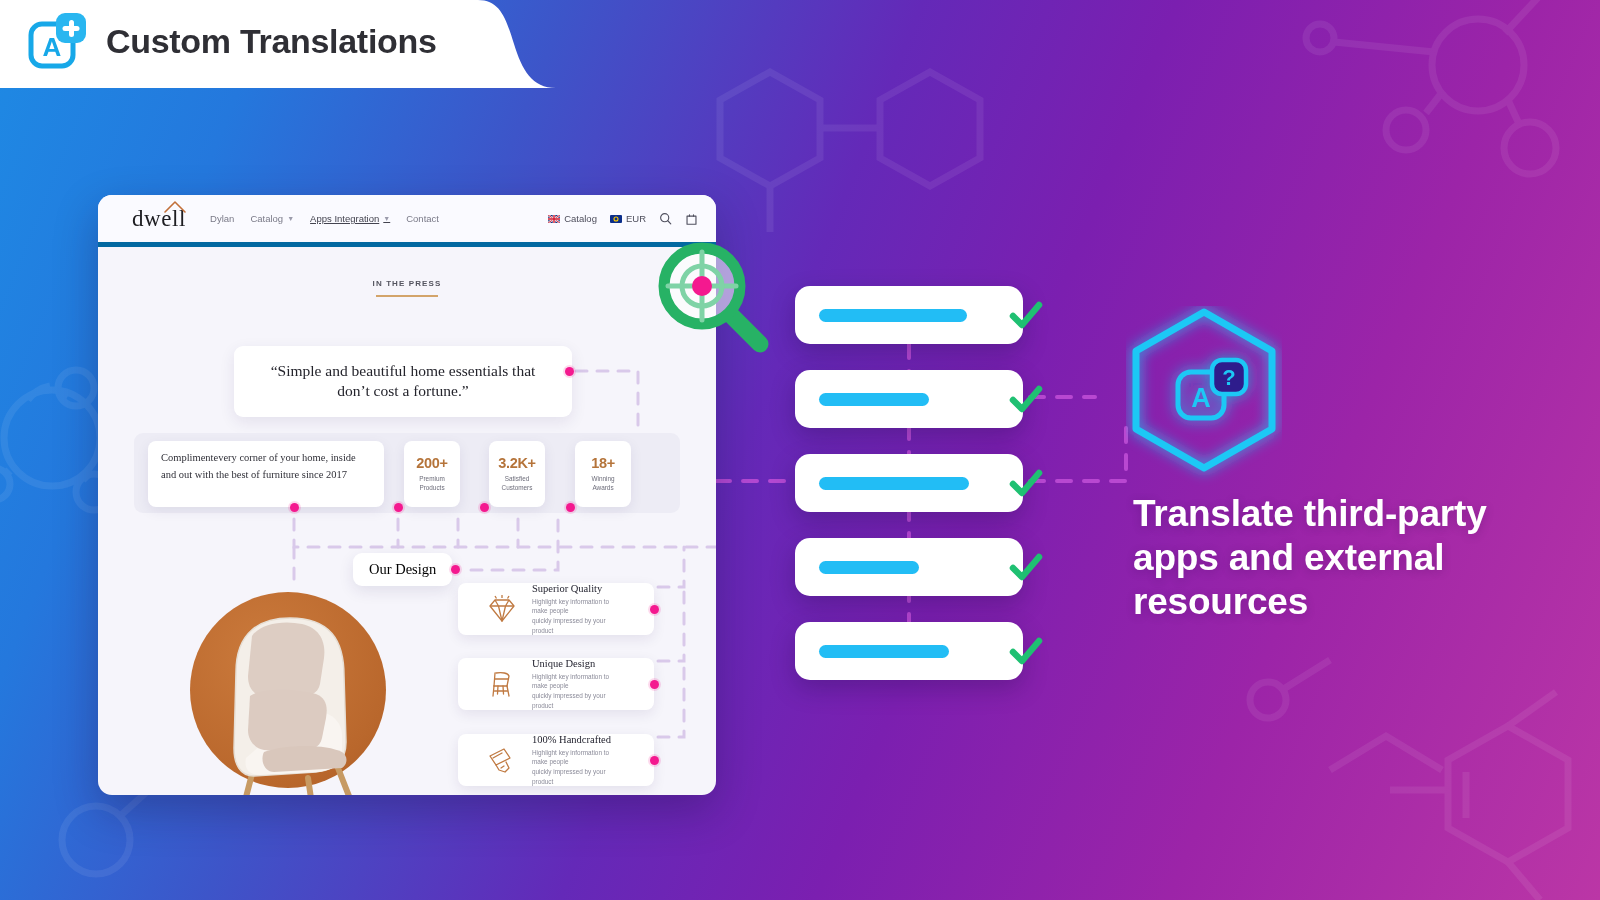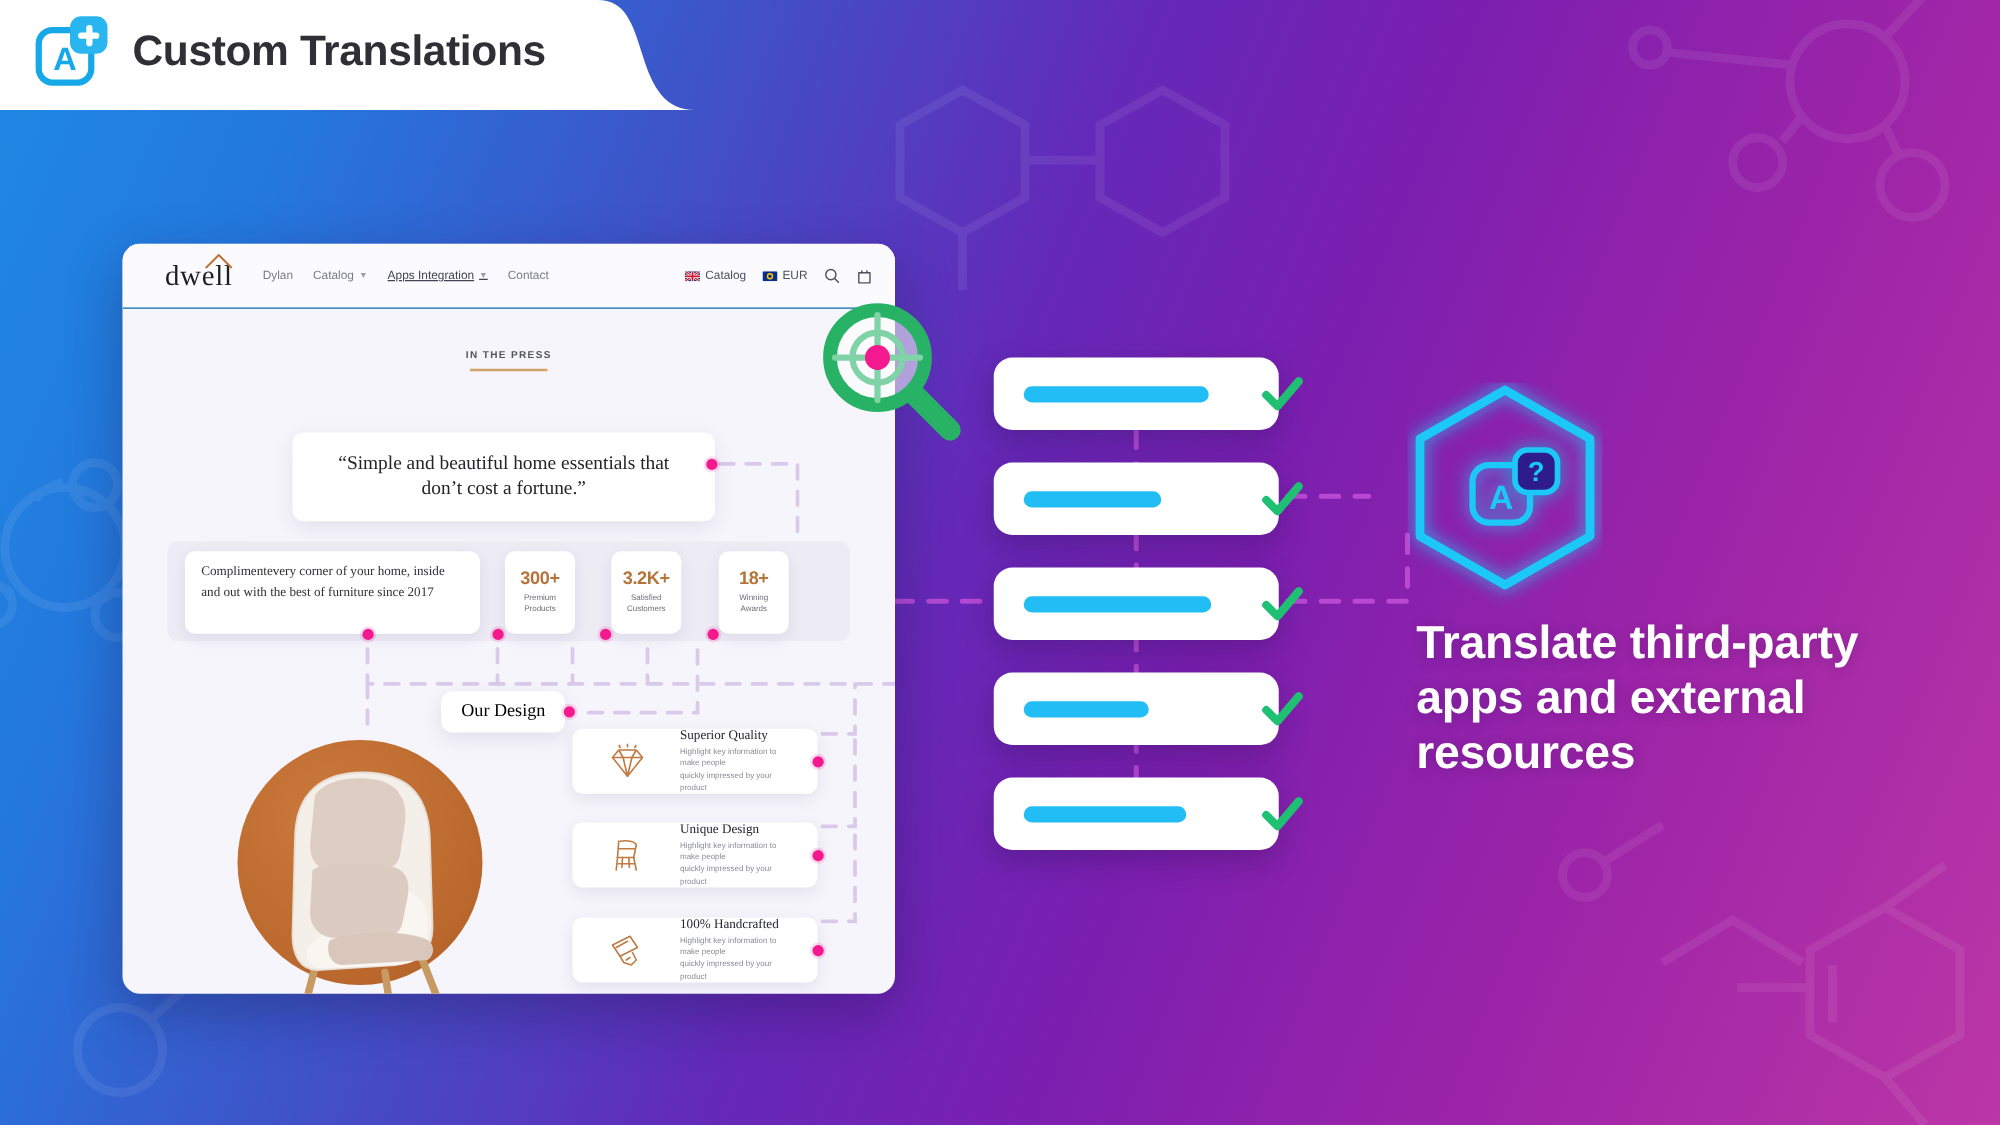--- a/index.html
+++ b/index.html
@@ -63,21 +63,21 @@
     border-radius: 14px;
     box-shadow: 0 16px 44px rgba(22,12,60,.30);
     overflow: hidden;
     z-index: 4;
   }
   #mock-nav {
     height: 52px;
     background: #fafaff;
     display: flex; align-items: center;
     padding: 0 18px 0 34px;
-    border-bottom: 1px solid #0369a1;
+    border-bottom: 5px solid #0369a1;
   }
   #brand {
     position: relative;
     font-family: "Liberation Serif", serif;
     font-size: 23px; color: #1d1d22;
     letter-spacing: .6px;
     margin-right: 24px;
   }
   #brand .roof {
     position: absolute; right: 0px; top: -5px;
@@ -181,21 +181,21 @@
     position: absolute; left: 92px; top: 345px;
     width: 200px; height: 250px;
   }
 
   .feature-card {
     position: absolute; left: 360px;
     width: 196px; height: 52px;
     background: #fff; border-radius: 8px;
     box-shadow: 0 4px 13px rgba(40,25,90,.09);
     display: flex; align-items: center;
-    padding: 0 28px; gap: 26px;
+    padding: 0 28px; gap: 14px;
   }
   .fc-icon { width: 32px; height: 32px; flex: 0 0 32px; }
   .fc-title {
     font-size: 10.5px; color: #242430;
     font-family: "Liberation Serif", serif;
   }
   .fc-desc {
     font-size: 6.4px; color: #8b8b99; line-height: 1.52; margin-top: 3px;
   }
 
@@ -411,21 +411,21 @@
         <div class="q">“Simple and beautiful home essentials that don’t cost a fortune.”</div>
       </div>
 
       <div id="stats-strip"></div>
 
       <div id="intro-card">
         <span>Complimentevery corner of your home, inside and out with the best of furniture since 2017</span>
       </div>
 
       <div class="stat-card" style="left:306px">
-        <span class="stat-num">300+</span>
+        <span class="stat-num">200+</span>
         <span class="stat-lbl">
           <span>Premium</span><br>
           <span>Products</span>
         </span>
       </div>
       <div class="stat-card" style="left:391px">
         <span class="stat-num">3.2K+</span>
         <span class="stat-lbl">
           <span>Satisfied</span><br>
           <span>Customers</span>

